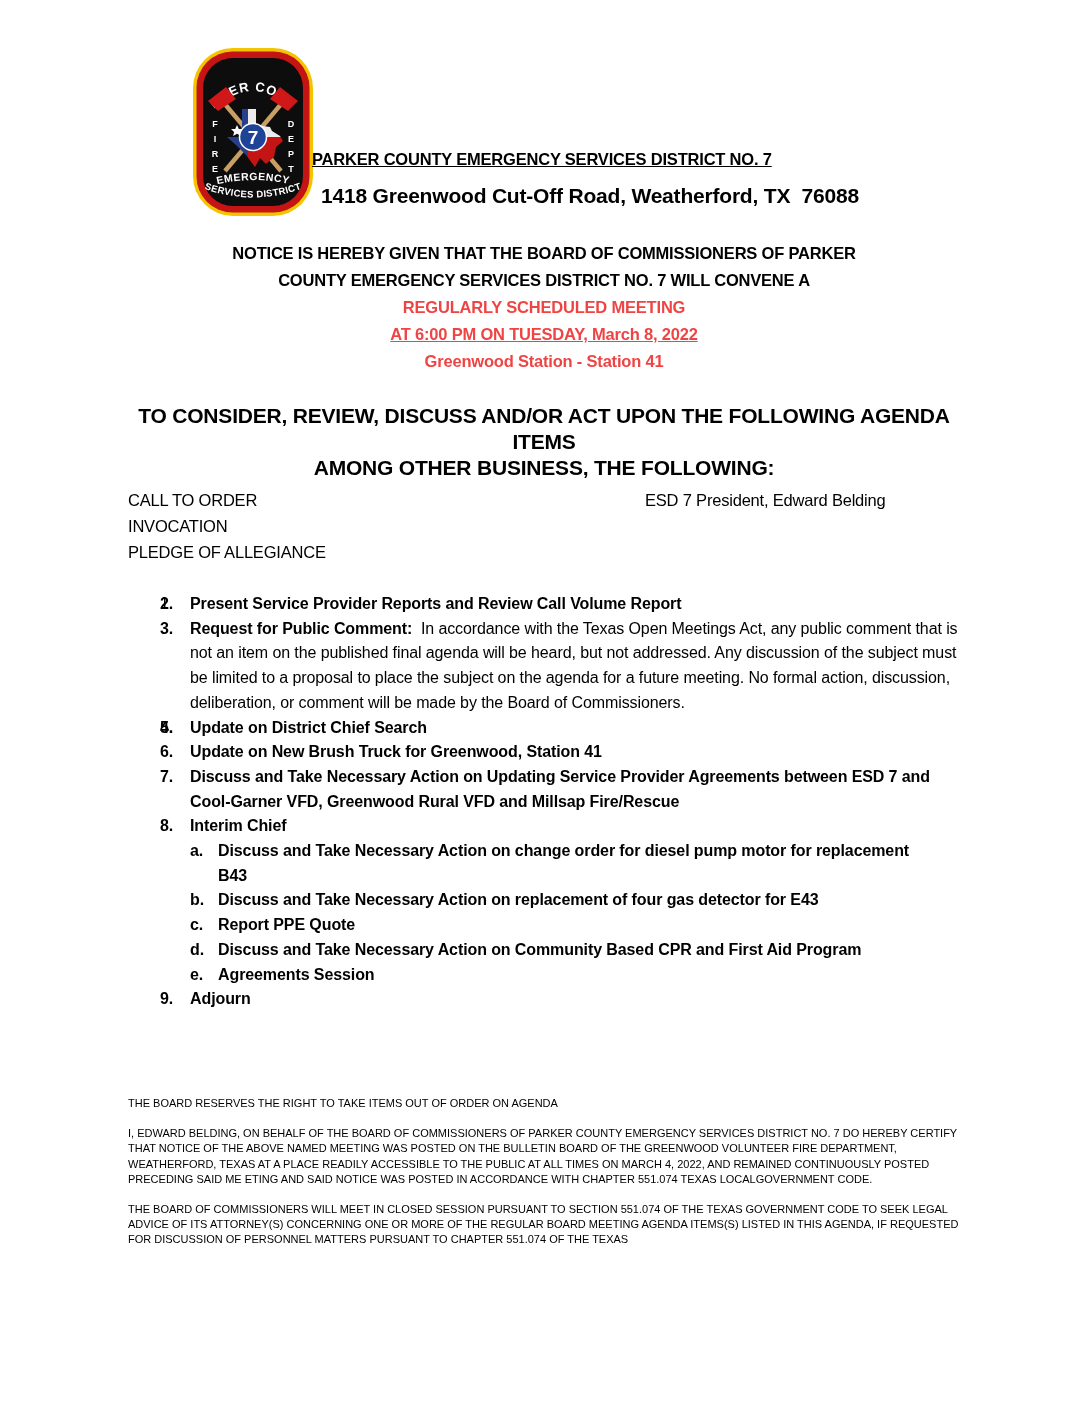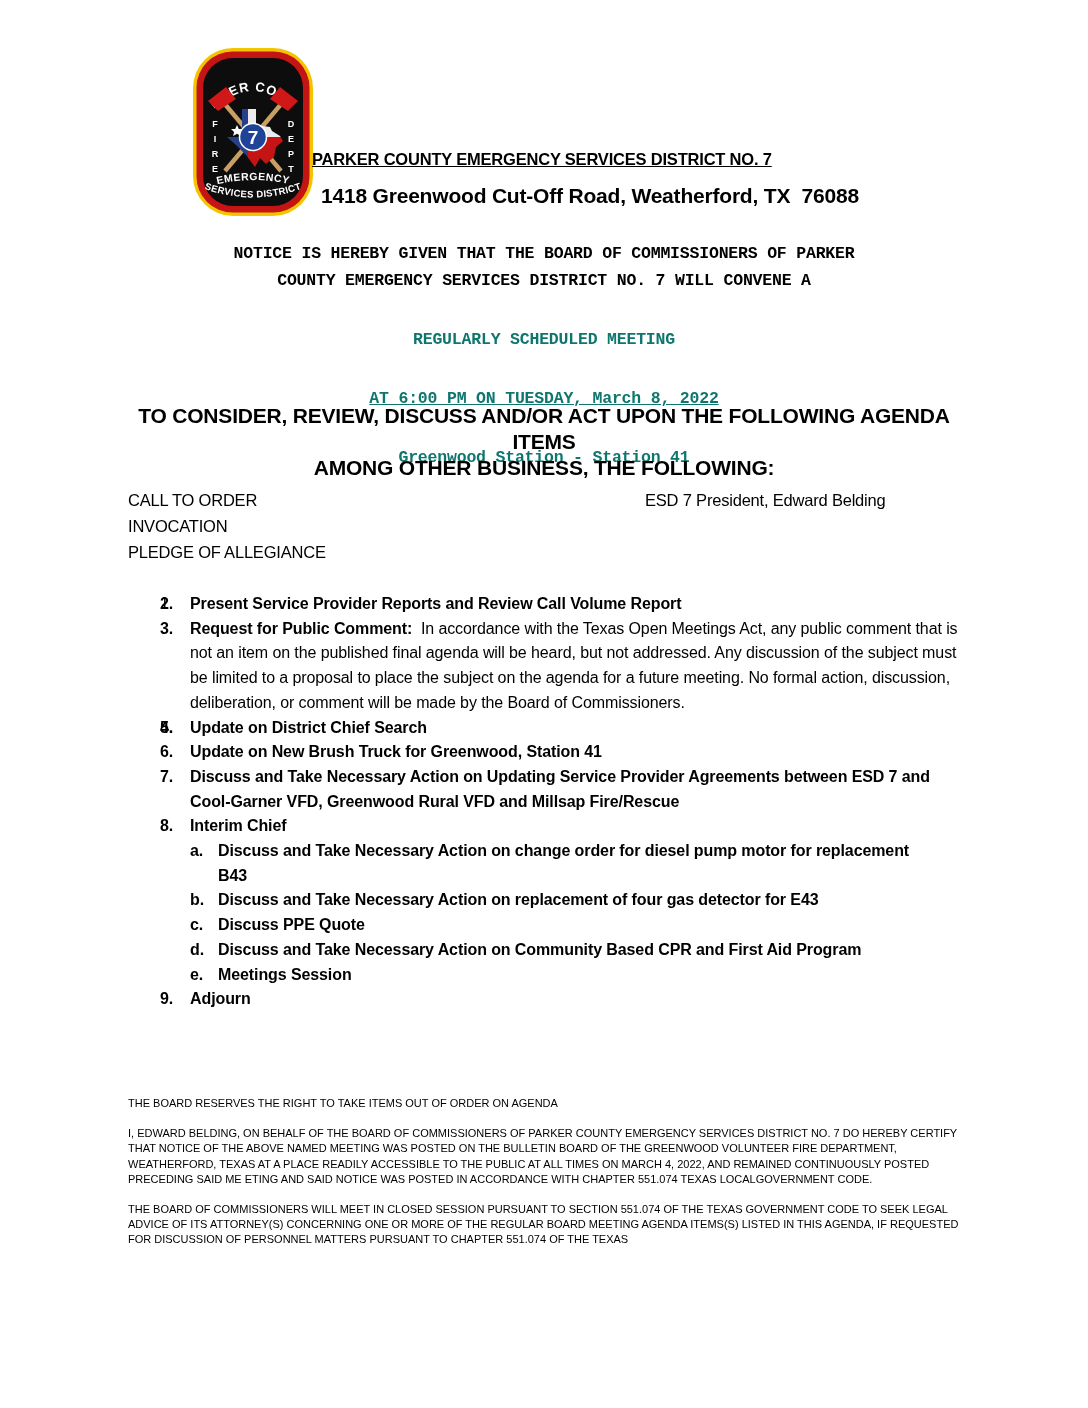--- a/index.html
+++ b/index.html
@@ -1,37 +1,37 @@
 <!DOCTYPE html>
 <html><head>
 <meta charset="utf-8">
 <style>
   html,body { margin:0; padding:0; background:#ffffff; }
   .page {
     position:relative; width:1088px; height:1408px; background:#ffffff;
     font-family:"Liberation Sans", sans-serif; color:#000; overflow:hidden;
   }
   .b { font-weight:bold; }
-  .red { color:#0f766e;margin-top:32px; }
+  .red { color:#ef4444; }
   .u { text-decoration:underline; }
 
   .logo { position:absolute; left:192px; top:47px; }
 
   .doc-title {
     position:absolute; left:312px; top:150px;
     font-size:16.5px; font-weight:bold; text-decoration:underline; letter-spacing:-0.2px;
   }
   .doc-address {
     position:absolute; left:321px; top:184px;
     font-size:21px; font-weight:bold; letter-spacing:-0.2px;
   }
 
   .notice {
     position:absolute; left:128px; top:240px; width:832px;
-    text-align:center; font-weight:bold; font-size:16.5px; line-height:27px; letter-spacing:-0.2px;font-family:Liberation Mono, monospace;
+    text-align:center; font-weight:bold; font-size:16.5px; line-height:27px; letter-spacing:-0.2px;
   }
   .consider {
     position:absolute; left:128px; top:403px; width:832px;
     text-align:center; font-weight:bold; font-size:21px; line-height:26px; letter-spacing:-0.2px;
   }
   .opening {
     position:absolute; left:128px; top:487px; width:832px;
     font-weight:normal; font-size:16.5px; line-height:26px; letter-spacing:-0.2px;
   }
   .op-row { position:relative; }
@@ -142,23 +142,23 @@
       <div class="ag-row"><span class="ag-num">1.</span></div>
       <div class="ag-row"><span class="ag-num b">2.</span><span><span class="b">Present Service Provider Reports and Review Call Volume Report</span></span></div>
       <div class="ag-row"><span class="ag-num b">3.</span><span><span class="b">Request for Public Comment:</span>&nbsp; In accordance with the Texas Open Meetings Act, any public comment that is not an item on the published final agenda will be heard, but not addressed. Any discussion of the subject must be limited to a proposal to place the subject on the agenda for a future meeting. No formal action, discussion, deliberation, or comment will be made by the Board of Commissioners.</span></div>
       <div class="ag-row"><span class="ag-num b">4.</span></div>
       <div class="ag-row"><span class="ag-num b">5.</span><span><span class="b">Update on District Chief Search</span></span></div>
       <div class="ag-row"><span class="ag-num b">6.</span><span><span class="b">Update on New Brush Truck for Greenwood, Station 41</span></span></div>
       <div class="ag-row"><span class="ag-num b">7.</span><span><span class="b">Discuss and Take Necessary Action on Updating Service Provider Agreements between ESD 7 and Cool-Garner VFD, Greenwood Rural VFD and Millsap Fire/Rescue</span></span></div>
       <div class="ag-row"><span class="ag-num b">8.</span><span><span class="b">Interim Chief</span></span></div>
       <div class="ag-sub"><span class="ag-num b">a.</span><span><span class="b">Discuss and Take Necessary Action on change order for diesel pump motor for replacement B43</span></span></div>
       <div class="ag-sub"><span class="ag-num b">b.</span><span><span class="b">Discuss and Take Necessary Action on replacement of four gas detector for E43</span></span></div>
-      <div class="ag-sub"><span class="ag-num b">c.</span><span><span class="b">Discuss PPE Quote</span></span></div>
+      <div class="ag-sub"><span class="ag-num b">c.</span><span><span class="b">Report PPE Quote</span></span></div>
       <div class="ag-sub"><span class="ag-num b">d.</span><span><span class="b">Discuss and Take Necessary Action on Community Based CPR and First Aid Program</span></span></div>
-      <div class="ag-sub"><span class="ag-num b">e.</span><span><span class="b">Meetings Session</span></span></div>
+      <div class="ag-sub"><span class="ag-num b">e.</span><span><span class="b">Agreements Session</span></span></div>
       <div class="ag-row"><span class="ag-num b">9.</span><span><span class="b">Adjourn</span></span></div>
     </div>
 
   <div class="fineprint">
     <p>THE BOARD RESERVES THE RIGHT TO TAKE ITEMS OUT OF ORDER ON AGENDA</p>
     <p>I, EDWARD BELDING, ON BEHALF OF THE BOARD OF COMMISSIONERS OF PARKER COUNTY EMERGENCY SERVICES DISTRICT NO. 7 DO HEREBY CERTIFY THAT NOTICE OF THE ABOVE NAMED MEETING WAS POSTED ON THE BULLETIN BOARD OF THE GREENWOOD VOLUNTEER FIRE DEPARTMENT, WEATHERFORD, TEXAS AT A PLACE READILY ACCESSIBLE TO THE PUBLIC AT ALL TIMES ON MARCH 4, 2022, AND REMAINED CONTINUOUSLY POSTED PRECEDING SAID ME ETING AND SAID NOTICE WAS POSTED IN ACCORDANCE WITH CHAPTER 551.074 TEXAS LOCALGOVERNMENT CODE.</p>
     <p>THE BOARD OF COMMISSIONERS WILL MEET IN CLOSED SESSION PURSUANT TO SECTION 551.074 OF THE TEXAS GOVERNMENT CODE TO SEEK LEGAL ADVICE OF ITS ATTORNEY(S) CONCERNING ONE OR MORE OF THE REGULAR BOARD MEETING AGENDA ITEMS(S) LISTED IN THIS AGENDA, IF REQUESTED FOR DISCUSSION OF PERSONNEL MATTERS PURSUANT TO CHAPTER 551.074 OF THE TEXAS</p>
   </div>
 
 </div>

